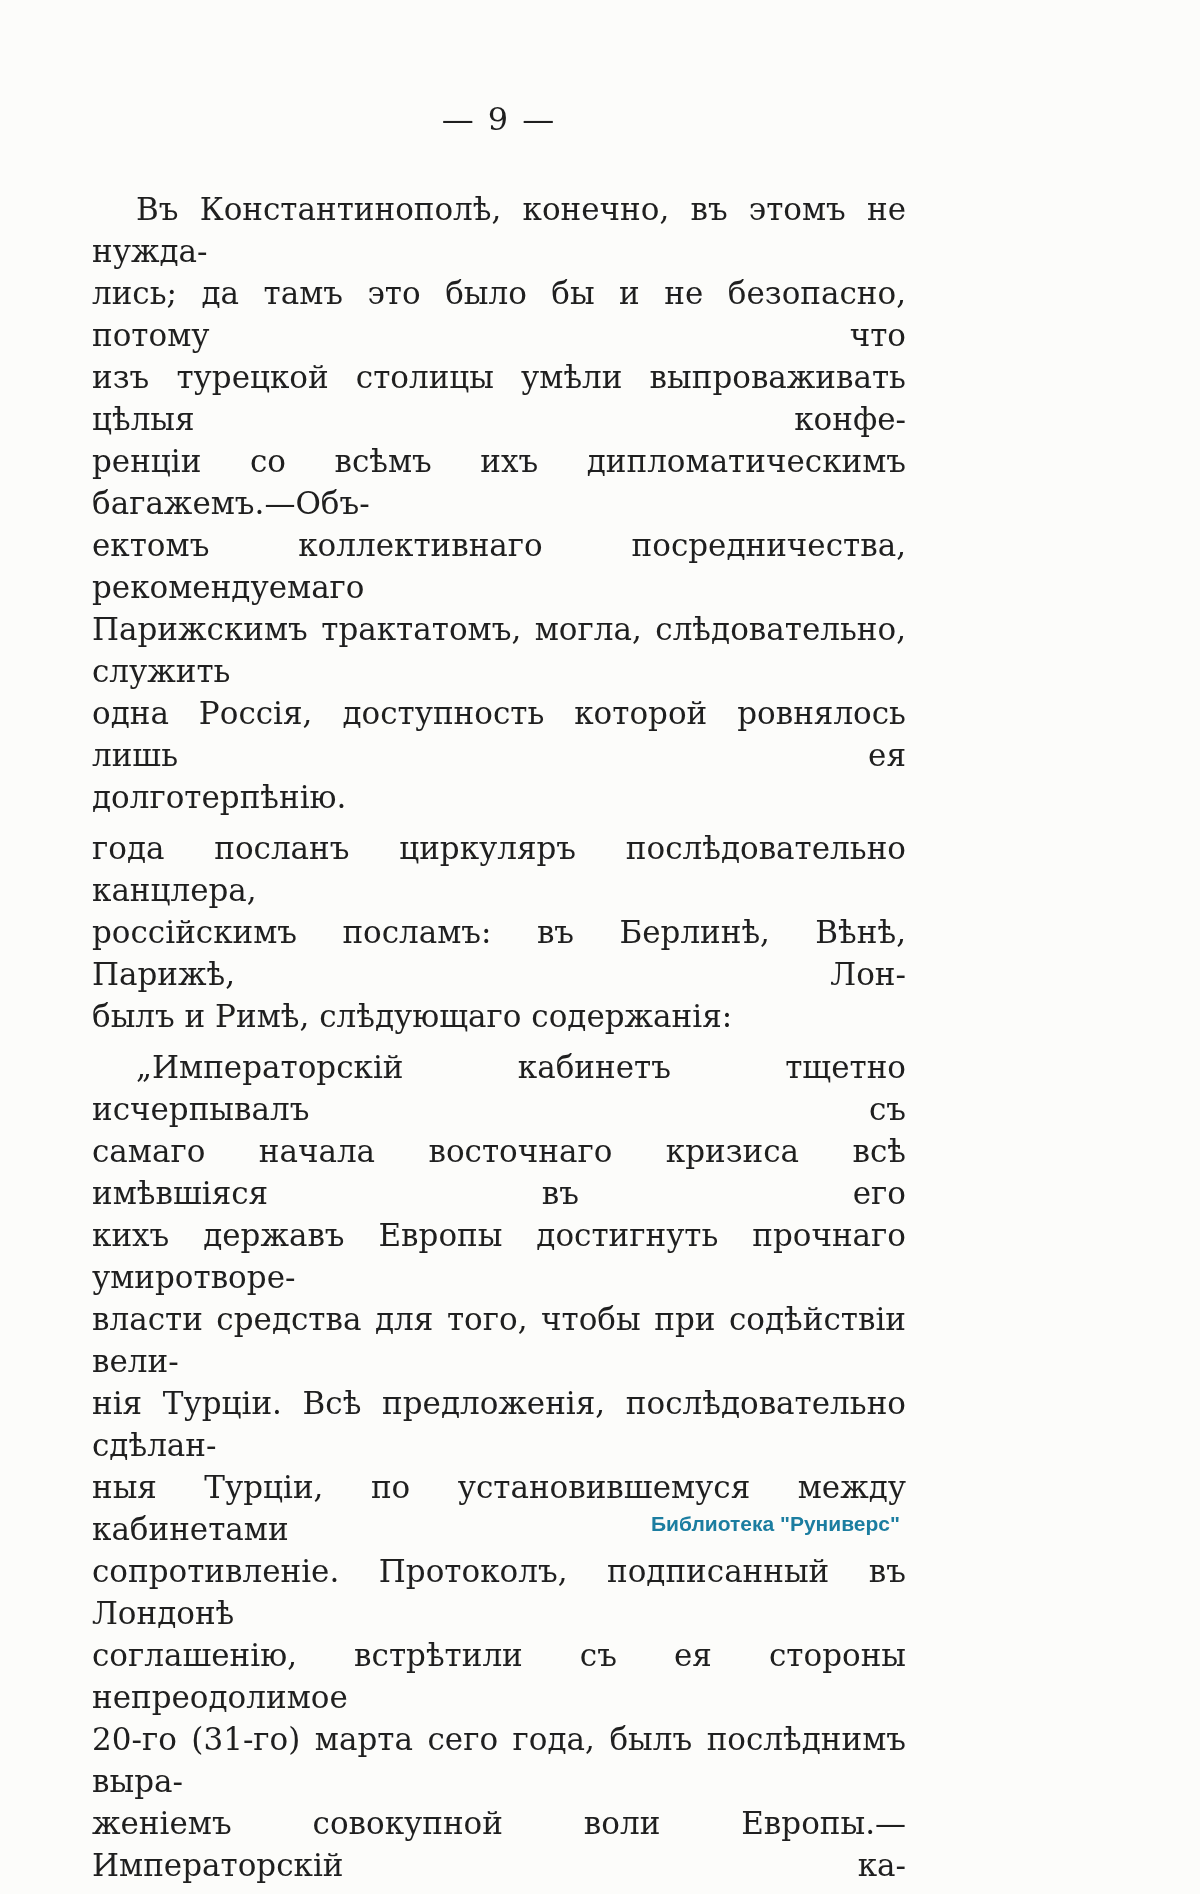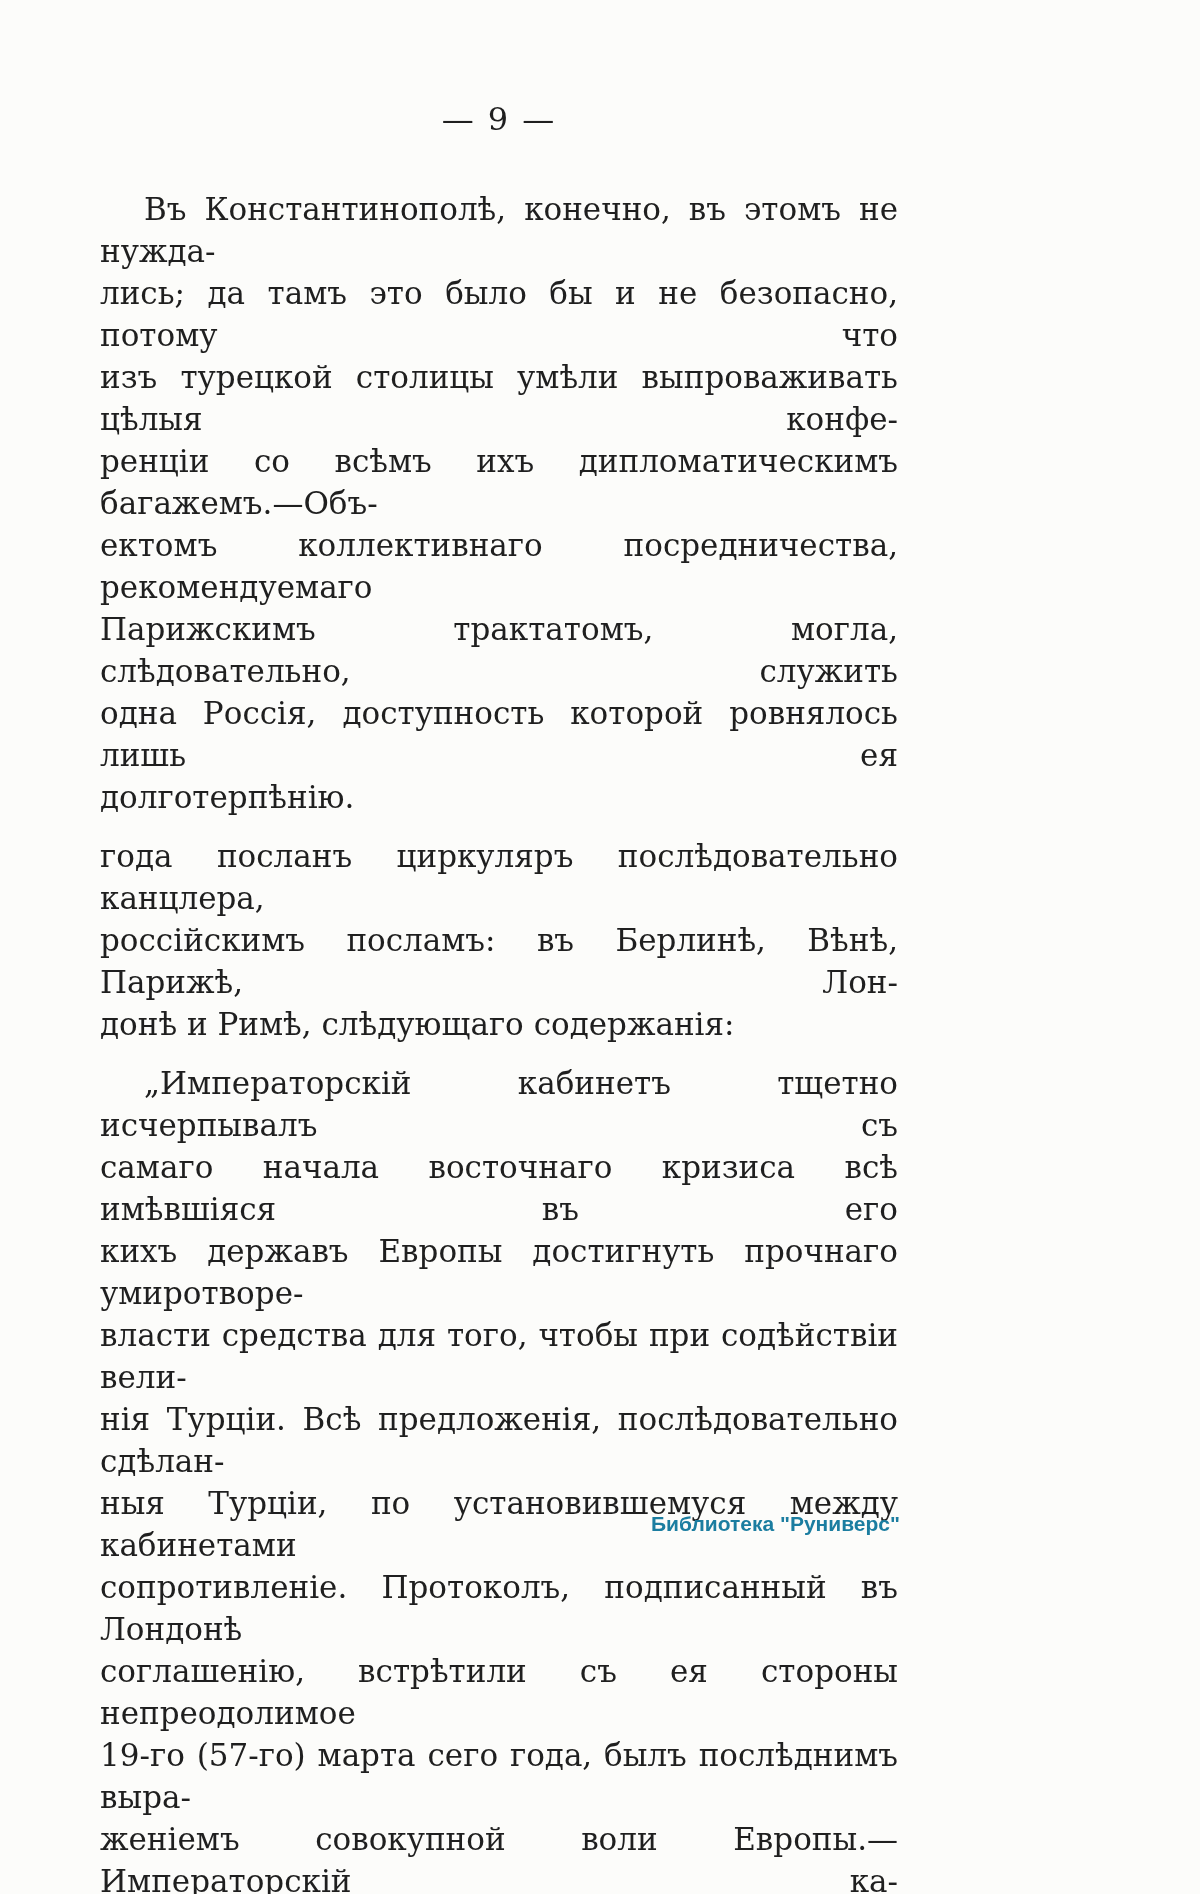--- a/index.html
+++ b/index.html
@@ -28,21 +28,21 @@
     font-size: 32px;
     letter-spacing: 2px;
     font-weight: 500;
     margin-bottom: 50px;
   }
   .text-block {
     font-size: 31px;
     line-height: 42px;
     font-weight: 500;
   }
-  .paragraph { margin: 17px; }
+  .paragraph { margin: 9px; }
   .line {
     text-align: justify;
     text-align-last: justify;
     white-space: normal;
   }
   .line.last {
     text-align-last: left;
   }
   .line.first {
     text-indent: 44px;
@@ -72,30 +72,30 @@
           <div class="line">изъ турецкой столицы умѣли выпроваживать цѣлыя конфе-</div>
           <div class="line">ренціи со всѣмъ ихъ дипломатическимъ багажемъ.—Объ-</div>
           <div class="line">ектомъ коллективнаго посредничества, рекомендуемаго</div>
           <div class="line">Парижскимъ трактатомъ, могла, слѣдовательно, служить</div>
           <div class="line">одна Россія, доступность которой ровнялось лишь ея</div>
           <div class="line last">долготерпѣнію.</div>
         </div>
         <div class="paragraph">
           <div class="line">года посланъ циркуляръ послѣдовательно канцлера,</div>
           <div class="line">россійскимъ посламъ: въ Берлинѣ, Вѣнѣ, Парижѣ, Лон-</div>
-          <div class="line last">донѣ и Римѣ, слѣдующаго содержанія:</div>
+          <div class="line last">былъ и Римѣ, слѣдующаго содержанія:</div>
         </div>
         <div class="paragraph">
           <div class="line first">„Императорскій кабинетъ тщетно исчерпывалъ съ</div>
           <div class="line">самаго начала восточнаго кризиса всѣ имѣвшіяся въ его</div>
           <div class="line">кихъ державъ Европы достигнуть прочнаго умиротворе-</div>
           <div class="line">власти средства для того, чтобы при содѣйствіи вели-</div>
           <div class="line">нія Турціи. Всѣ предложенія, послѣдовательно сдѣлан-</div>
           <div class="line">ныя Турціи, по установившемуся между кабинетами</div>
           <div class="line">сопротивленіе. Протоколъ, подписанный въ Лондонѣ</div>
           <div class="line">соглашенію, встрѣтили съ ея стороны непреодолимое</div>
-          <div class="line">19-го (57-го) марта сего года, былъ послѣднимъ выра-</div>
+          <div class="line">20-го (31-го) марта сего года, былъ послѣднимъ выра-</div>
           <div class="line">женіемъ совокупной воли Европы.—Императорскій ка-</div>
         </div>
       </div>
   </div>
   <div class="footer-watermark">Библиотека "Руниверс"</div>
 </div>
 
 </body></html>

